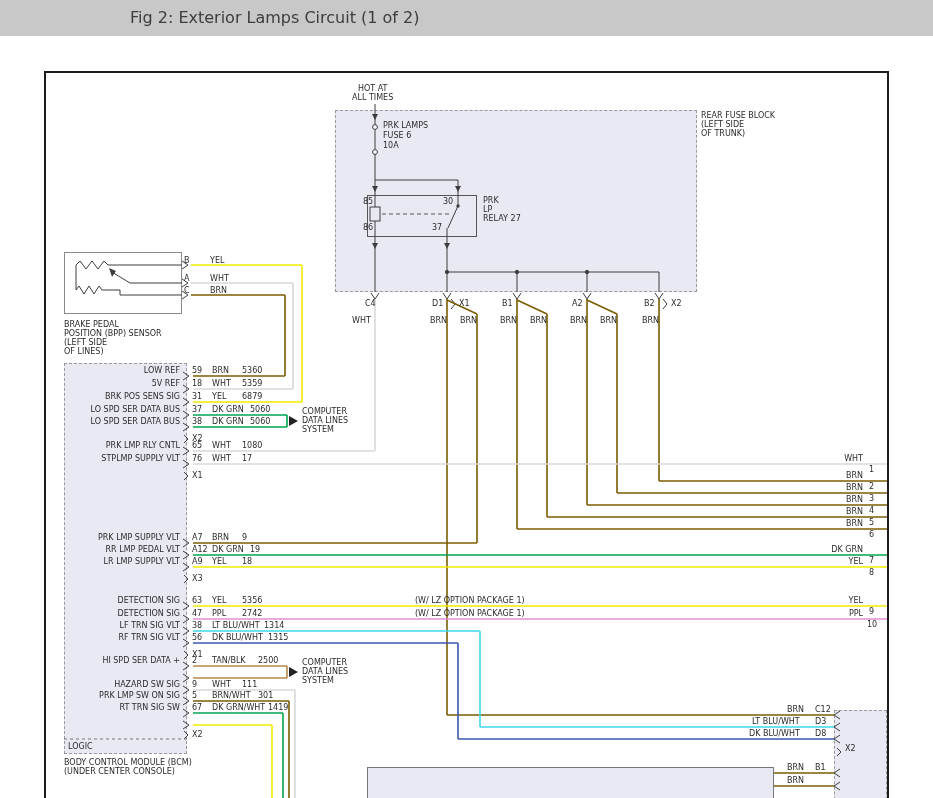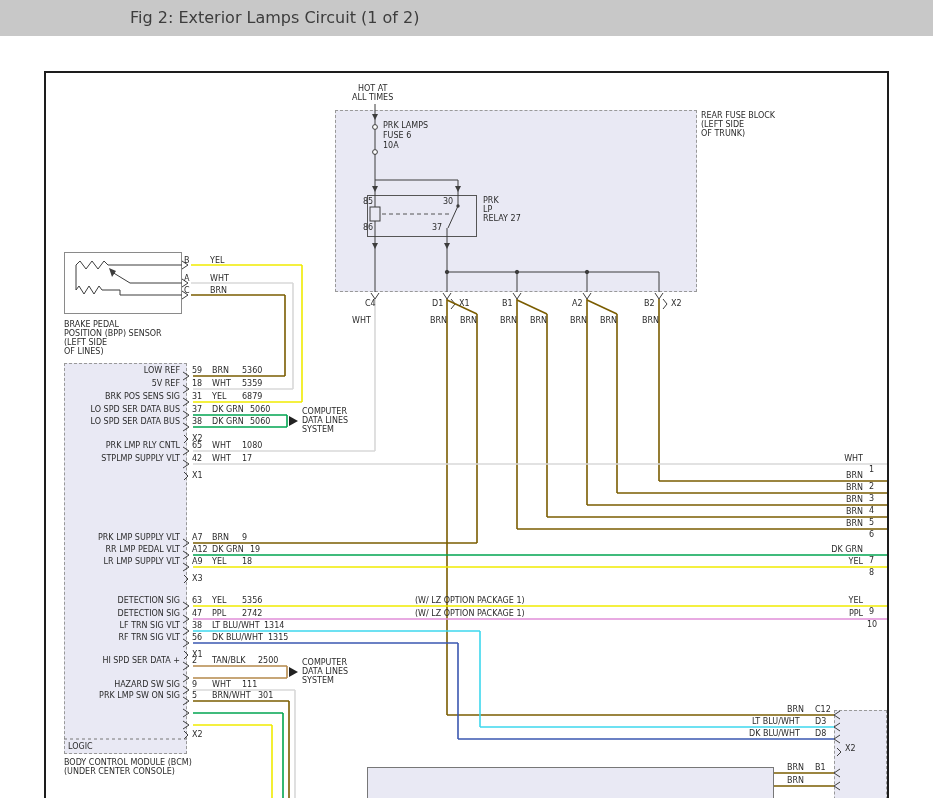--- a/index.html
+++ b/index.html
@@ -320,21 +320,21 @@
     <span class="lbl" style="left:204px">5060</span>
   </div>
   <div class="pinrow" style="top:368px">
     <span class="lbl pname">PRK LMP RLY CNTL</span>
     <span class="lbl" style="left:146px">65</span>
     <span class="lbl" style="left:166px">WHT</span>
     <span class="lbl" style="left:196px">1080</span>
   </div>
   <div class="pinrow" style="top:381px">
     <span class="lbl pname">STPLMP SUPPLY VLT</span>
-    <span class="lbl" style="left:146px">42</span>
+    <span class="lbl" style="left:146px">76</span>
     <span class="lbl" style="left:166px">WHT</span>
     <span class="lbl" style="left:196px">17</span>
   </div>
   <div class="pinrow" style="top:460px">
     <span class="lbl pname">PRK LMP SUPPLY VLT</span>
     <span class="lbl" style="left:146px">A7</span>
     <span class="lbl" style="left:166px">BRN</span>
     <span class="lbl" style="left:196px">9</span>
   </div>
   <div class="pinrow" style="top:472px">
@@ -385,20 +385,26 @@
     <span class="lbl pname">HAZARD SW SIG</span>
     <span class="lbl" style="left:146px">9</span>
     <span class="lbl" style="left:166px">WHT</span>
     <span class="lbl" style="left:196px">111</span>
   </div>
   <div class="pinrow" style="top:618px">
     <span class="lbl pname">PRK LMP SW ON SIG</span>
     <span class="lbl" style="left:146px">5</span>
     <span class="lbl" style="left:166px">BRN/WHT</span>
     <span class="lbl" style="left:212px">301</span>
+  </div>
+  <div class="pinrow" style="top:630px">
+    <span class="lbl pname">RT TRN SIG SW</span>
+    <span class="lbl" style="left:146px">67</span>
+    <span class="lbl" style="left:166px">DK GRN/WHT</span>
+    <span class="lbl" style="left:222px">1419</span>
   </div>
 
   <span class="lbl" style="left:146px;top:361px">X2</span>
   <span class="lbl" style="left:146px;top:398px">X1</span>
   <span class="lbl" style="left:146px;top:501px">X3</span>
   <span class="lbl" style="left:146px;top:577px">X1</span>
   <span class="lbl" style="left:146px;top:657px">X2</span>
 
   <span class="lbl" style="left:22px;top:669px">LOGIC</span>
   <span class="lbl" style="left:18px;top:685px">BODY CONTROL MODULE (BCM)</span>

